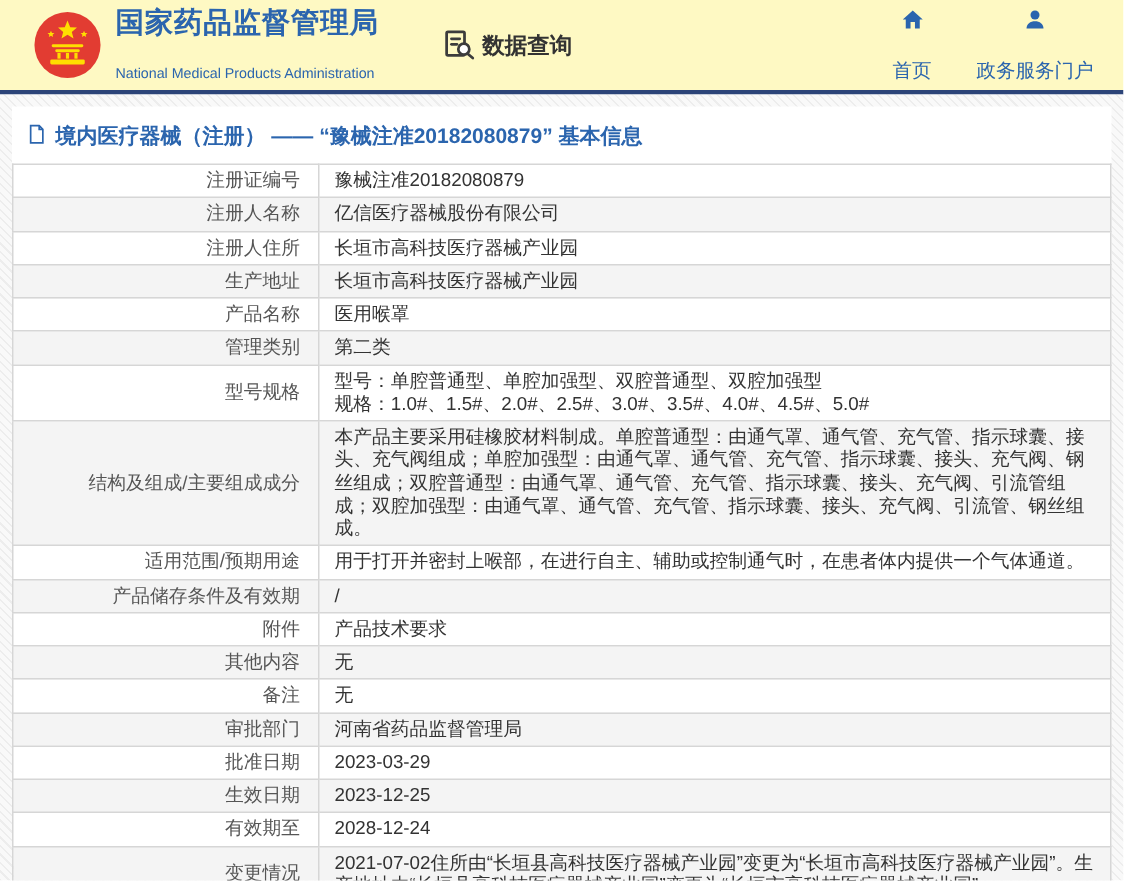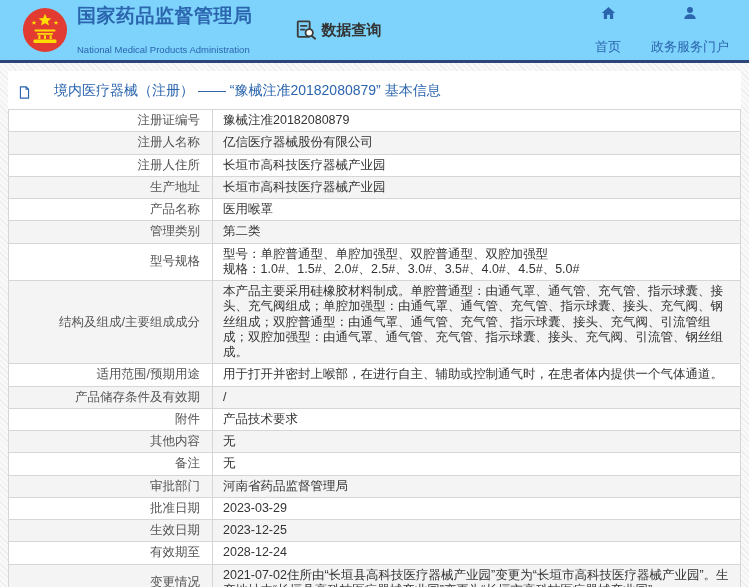--- a/index.html
+++ b/index.html
@@ -8,21 +8,21 @@
     font-family: "Liberation Sans", "DejaVu Sans", sans-serif;
     background: #ffffff;
     color: var(--value-text, #333);
   }
 
   
   .site-header {
     height: 60px;
     display: flex;
     align-items: center;
-    background: #7dd3fc;
+    background: #fef9c3;
     padding: 0 14px 0 22px;
   }
   .brand { display: flex; align-items: center; gap: 9px; cursor: pointer; }
   .brand-cn {
     font-size: 19px;
     font-weight: bold;
     color: var(--brand-blue);
     letter-spacing: 0.5px;
     line-height: 1.15;
   }
@@ -42,24 +42,25 @@
   .top-divider { height: 3px; background: var(--divider-navy); }
 
   
   .page-body {
     height: 524px;
     background: repeating-linear-gradient(45deg, #ededed 0px, #ededed 1px, #f9f9f9 1px, #f9f9f9 4px);
     padding: 8px 8px 10px 8px;
   }
   .content-panel { background: #ffffff; height: 100%; }
   .page-title {
-    display: flex; align-items: flex-end; gap: 23px;
+    display: flex; align-items: flex-start; gap: 6px;
     padding: 11px 10px 9px 10px;
     font-size: 14px;
     color: var(--brand-blue);
+    font-weight: bold;
   }
 
   
   table.info-table {
     width: 100%;
     border-collapse: collapse;
     table-layout: fixed;
     font-size: 12.5px;
   }
   table.info-table td {

